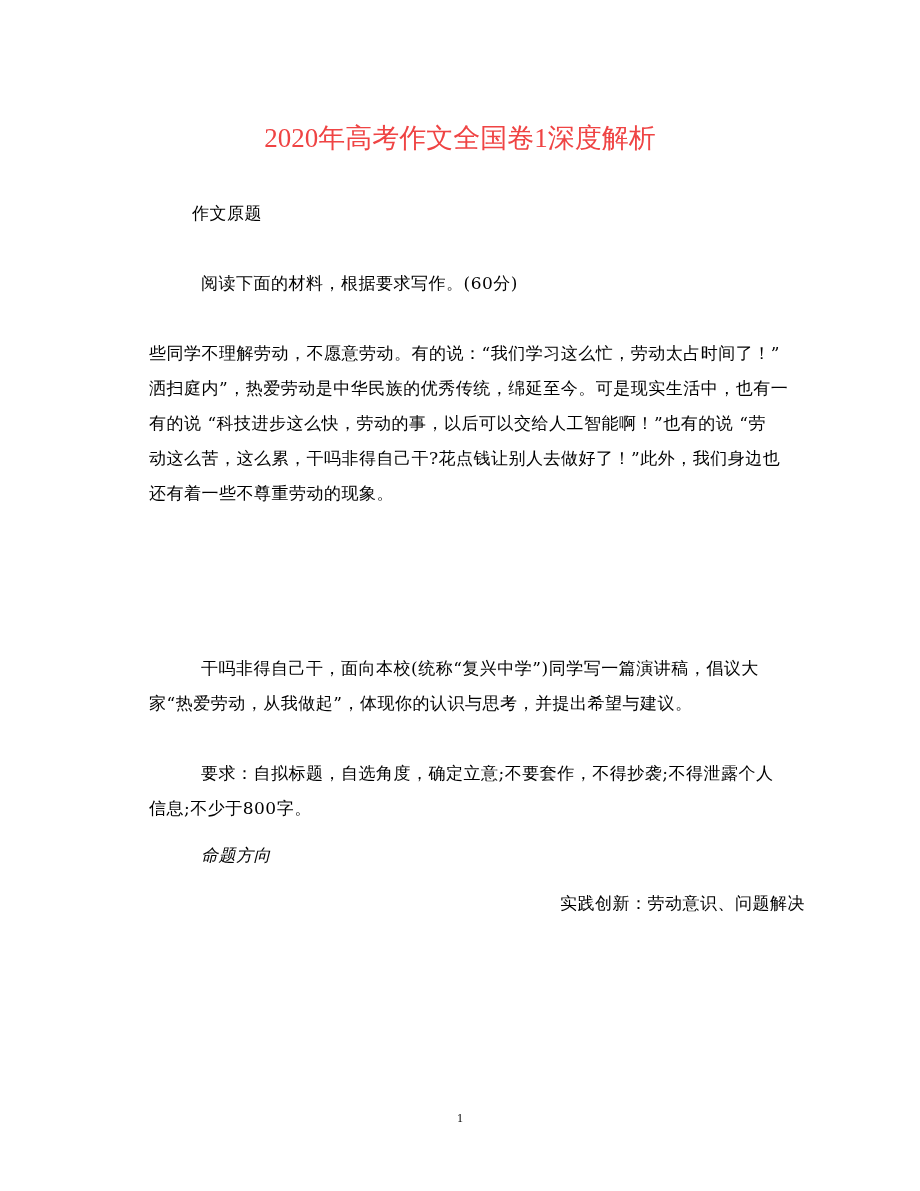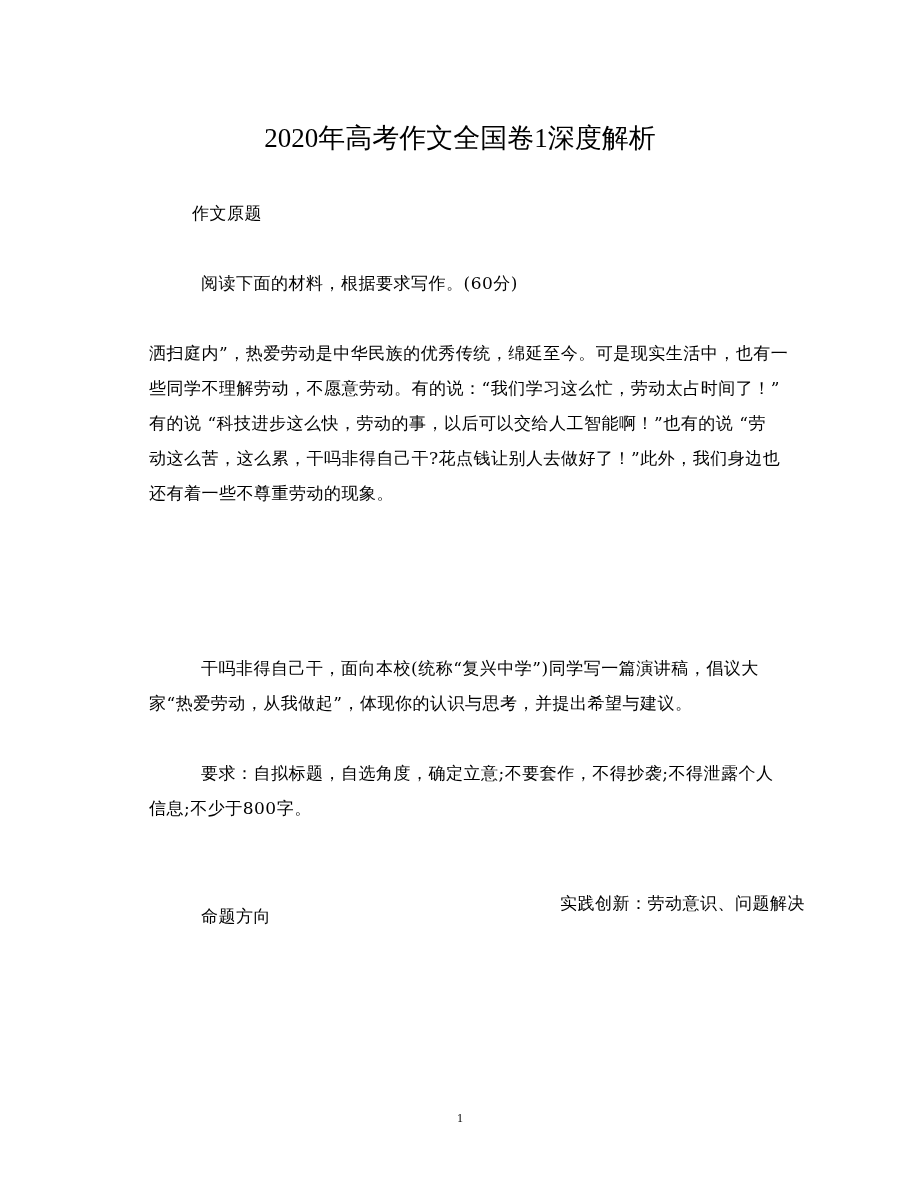--- a/index.html
+++ b/index.html
@@ -22,21 +22,21 @@
       height: 1191px;
     }
     .title {
       position: absolute;
       left: 0;
       width: 920px;
       top: 118px;
       text-align: center;
       font-size: 27px;
       line-height: 40px;
-      color: #000000;
+      color: #ef4444;
       font-family: "Liberation Serif", "DejaVu Serif", serif;
       letter-spacing: 0px;
     }
     .para {
       position: absolute;
       left: 134px;
       width: 656px;
       font-size: 17px;
       line-height: 35px;
       letter-spacing: 0.5px;
@@ -66,39 +66,39 @@
 
   <div class="para" style="top:196px;">
     <span class="line" style="padding-left:43px;">作文原题</span>
   </div>
 
   <div class="para" style="top:266px;">
     <span class="line" style="padding-left:52px;">阅读下面的材料，根据要求写作。(60分)</span>
   </div>
 
   <div class="para" style="top:336px;">
+    <span class="line">些同学不理解劳动，不愿意劳动。有的说：“我们学习这么忙，劳动太占时间了！”</span>
     <span class="line">洒扫庭内”，热爱劳动是中华民族的优秀传统，绵延至今。可是现实生活中，也有一</span>
-    <span class="line">些同学不理解劳动，不愿意劳动。有的说：“我们学习这么忙，劳动太占时间了！”</span>
     <span class="line">有的说 “科技进步这么快，劳动的事，以后可以交给人工智能啊！”也有的说 “劳</span>
     <span class="line">动这么苦，这么累，干吗非得自己干?花点钱让别人去做好了！”此外，我们身边也</span>
     <span class="line">还有着一些不尊重劳动的现象。</span>
   </div>
 
 
   <div class="para" style="top:651px;">
     <span class="line" style="padding-left:52px;">干吗非得自己干，面向本校(统称“复兴中学”)同学写一篇演讲稿，倡议大</span>
     <span class="line">家“热爱劳动，从我做起”，体现你的认识与思考，并提出希望与建议。</span>
   </div>
 
   <div class="para" style="top:756px;">
     <span class="line" style="padding-left:52px;">要求：自拟标题，自选角度，确定立意;不要套作，不得抄袭;不得泄露个人</span>
     <span class="line">信息;不少于800字。</span>
   </div>
 
-  <div class="para" style="top:899px;">
+  <div class="para" style="top:838px;font-style:italic;">
     <span class="line" style="padding-left:52px;">命题方向</span>
   </div>
 
   <div class="para" style="top:886px;text-align:right;">
     <span class="line" style="padding-left:52px;">实践创新：劳动意识、问题解决</span>
   </div>
 
 
   <div class="page-number">1</div>
 

